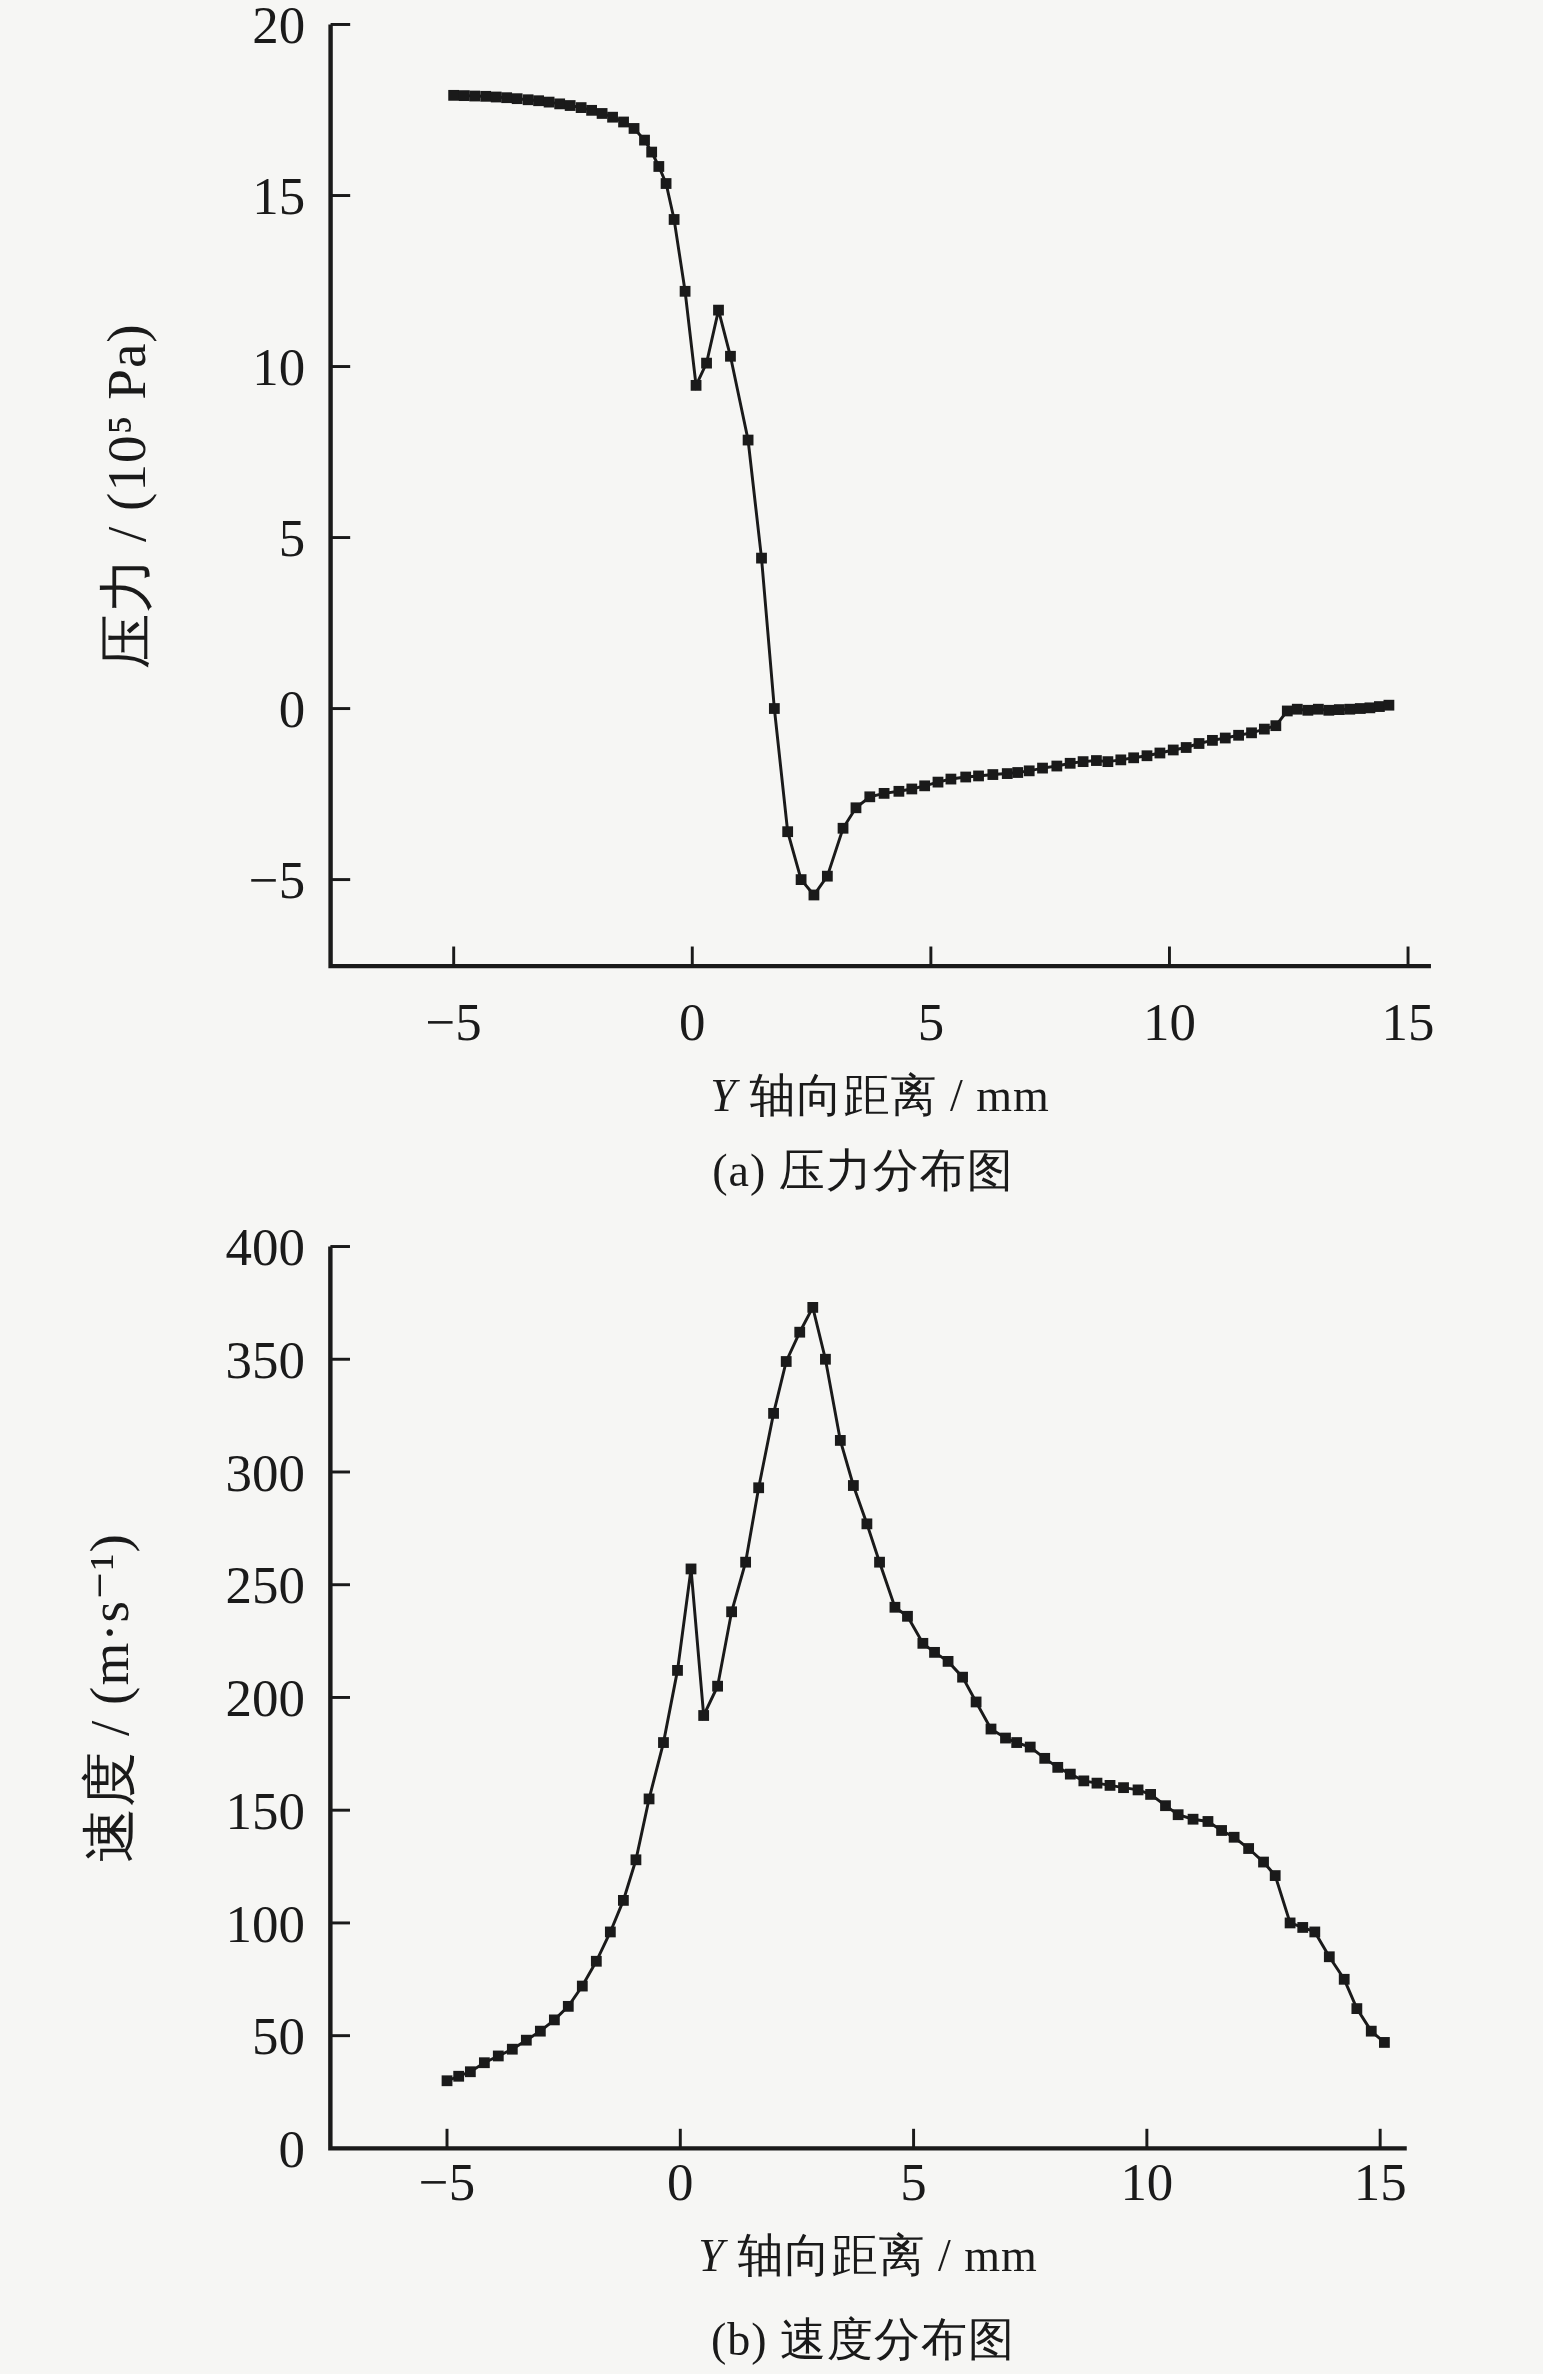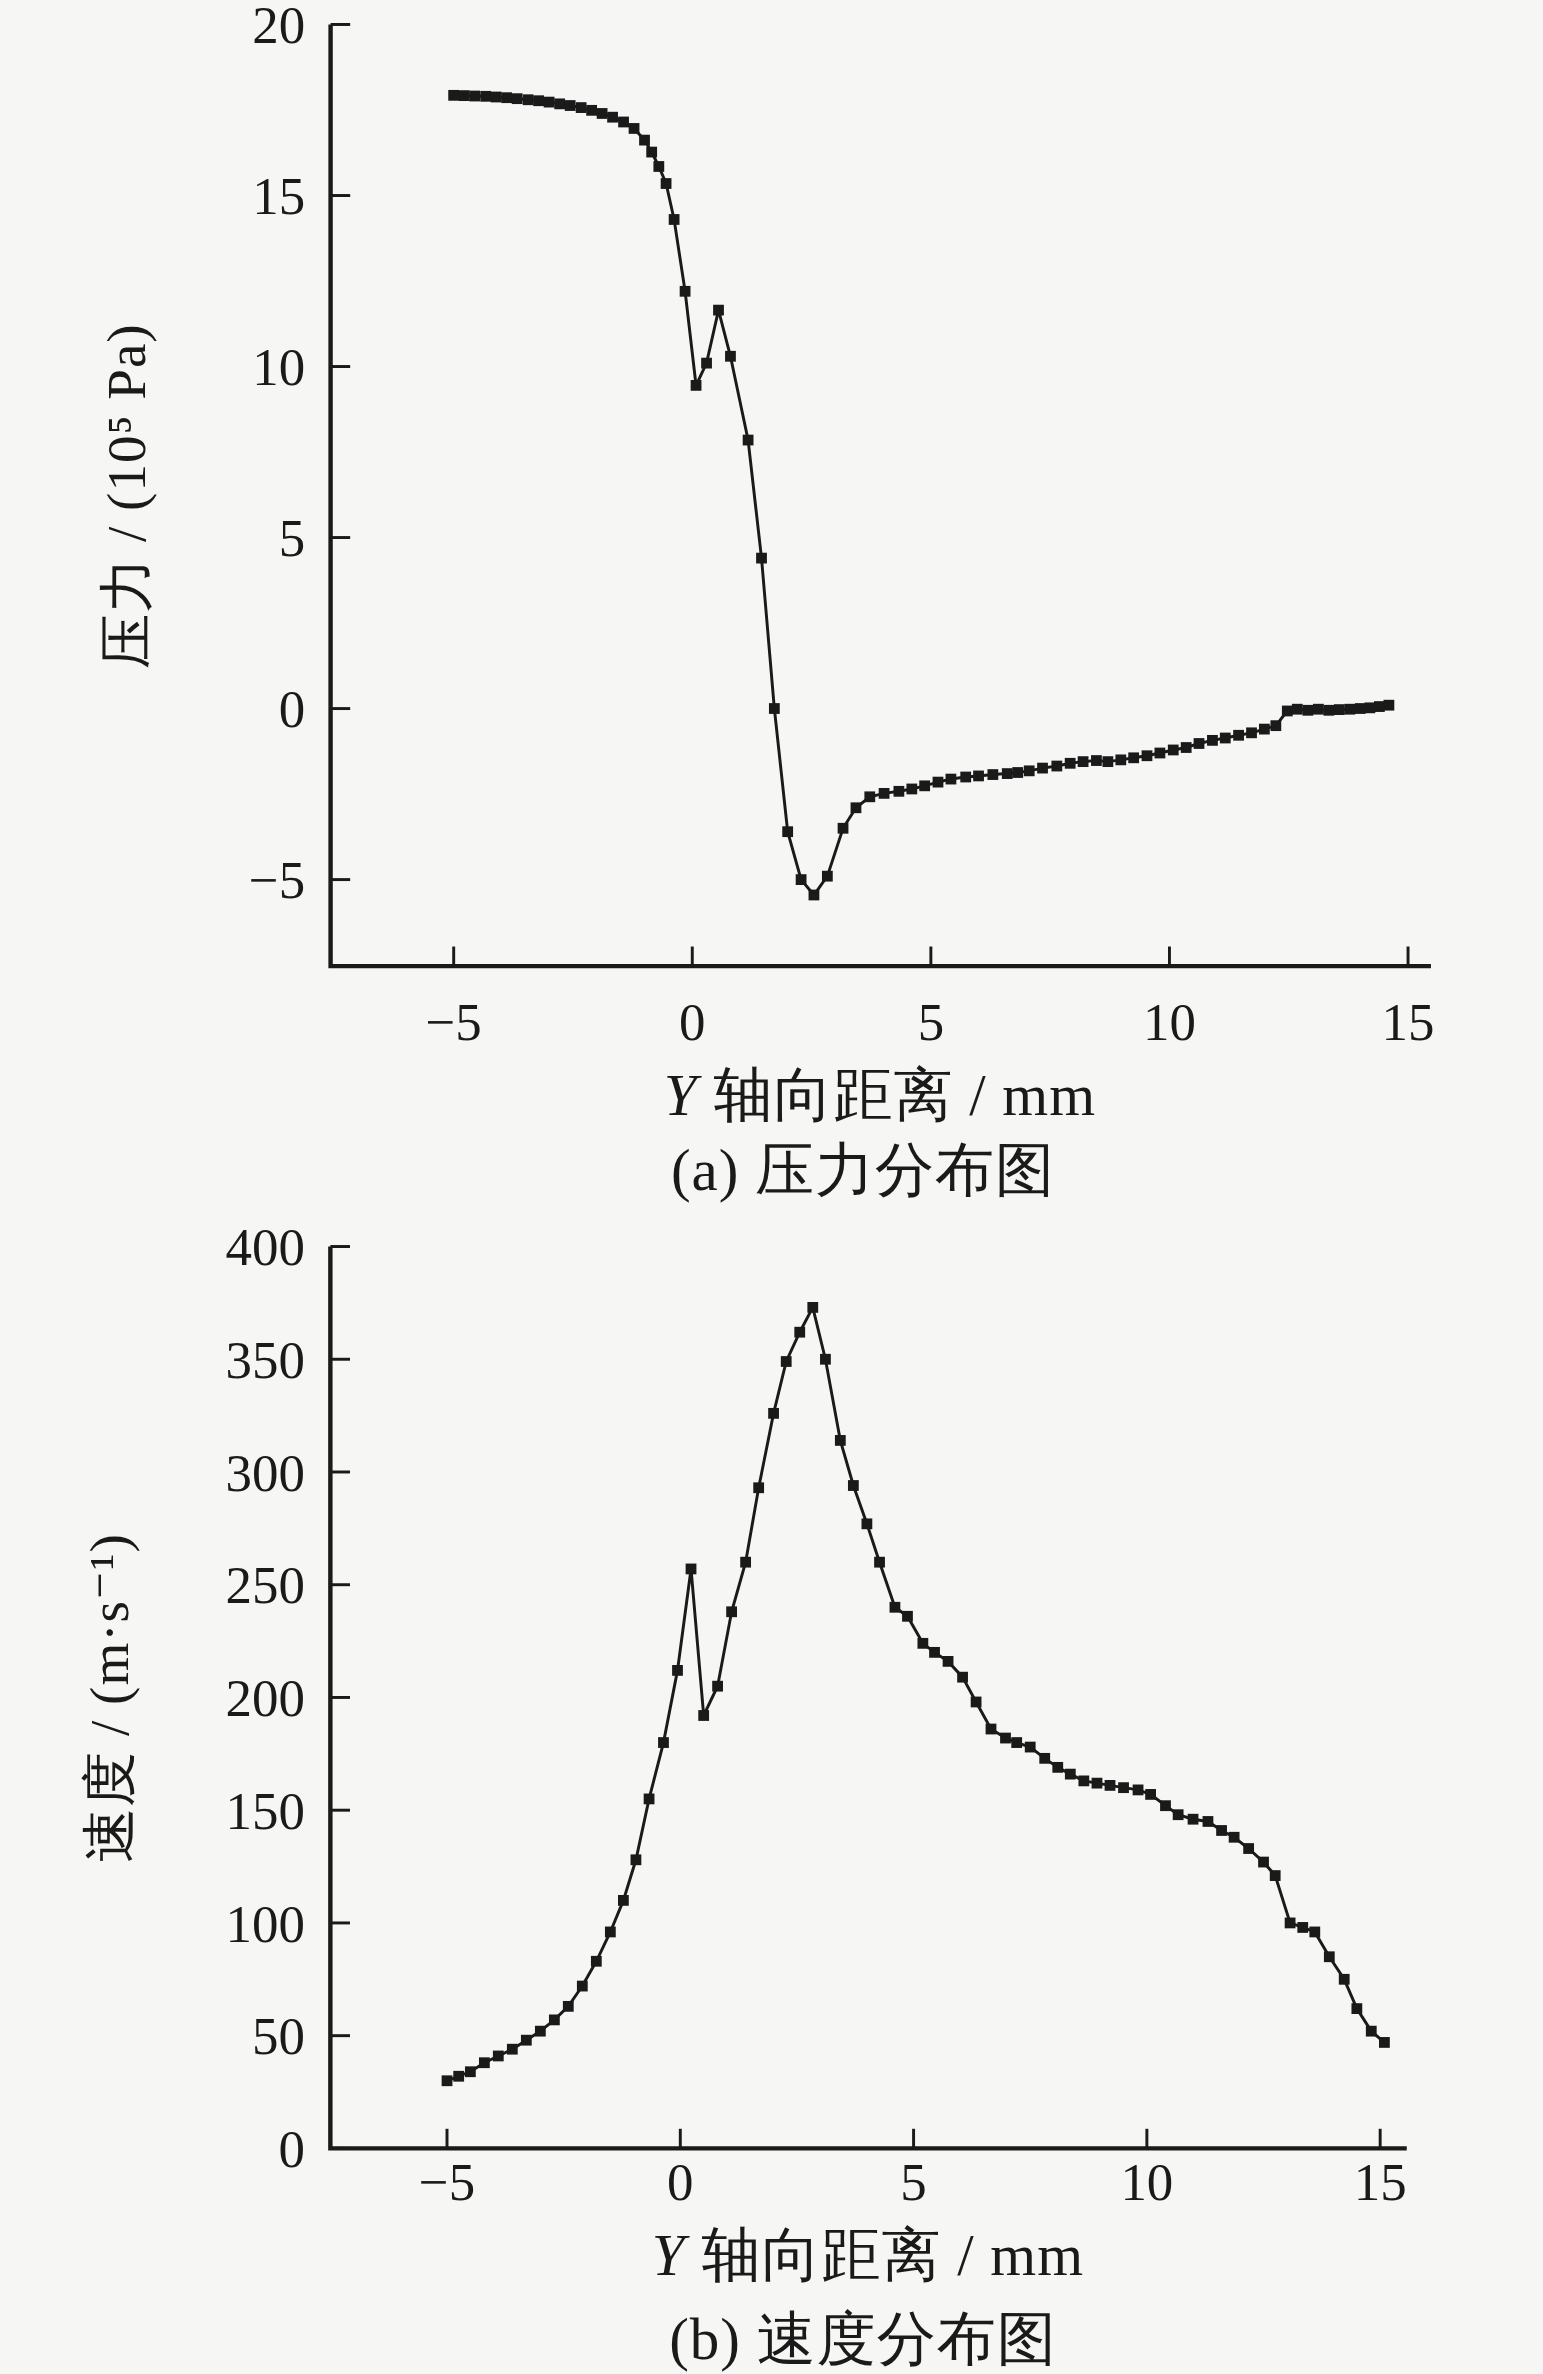--- a/index.html
+++ b/index.html
@@ -21,21 +21,21 @@
     white-space:nowrap;
     font-size:55px;
     letter-spacing:1px;
   }
   #ylab-pressure{left:127px;top:496px;}
   #ylab-velocity{left:110px;top:1698px;}
   .xlab,.cap{
     position:absolute;
     transform:translate(-50%,-50%);
     white-space:nowrap;
-    font-size:59px;
+    font-size:46px;
     letter-spacing:1px;
   }
   #xlab-pressure{left:880px;top:1096px;}
   #xlab-velocity{left:868px;top:2256px;}
   #cap-pressure{left:863px;top:1171px;text-align:right;}
   #cap-velocity{left:863px;top:2340px;}
 </style>
 </head>
 <body>
 

